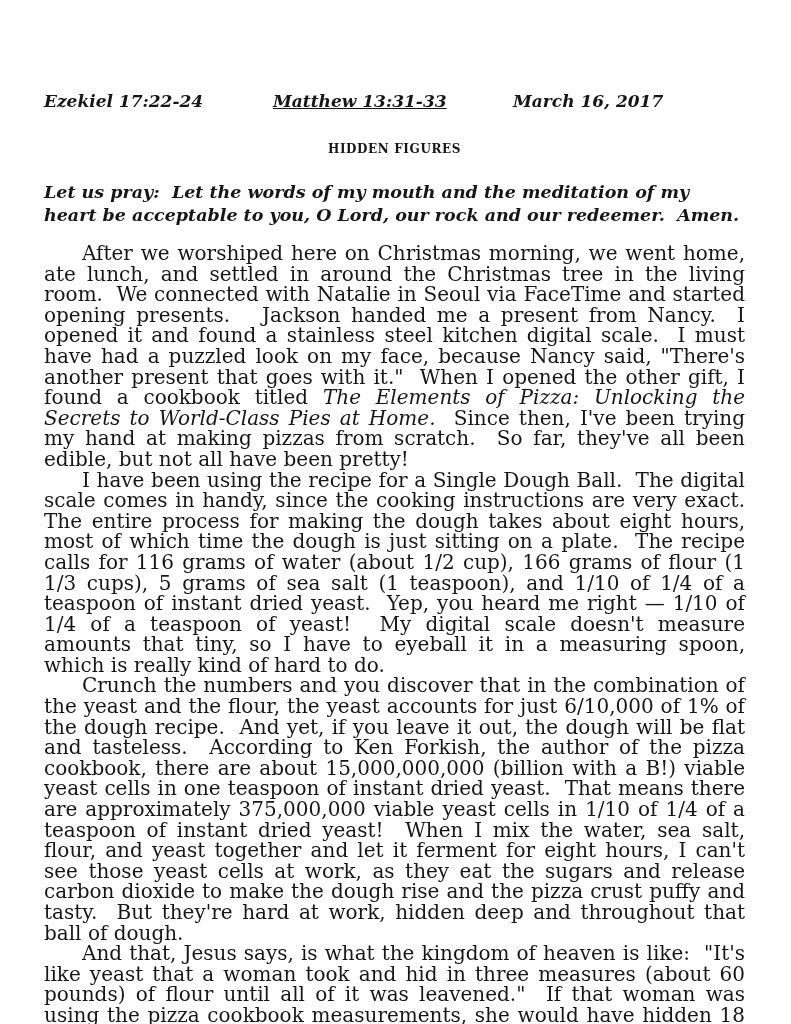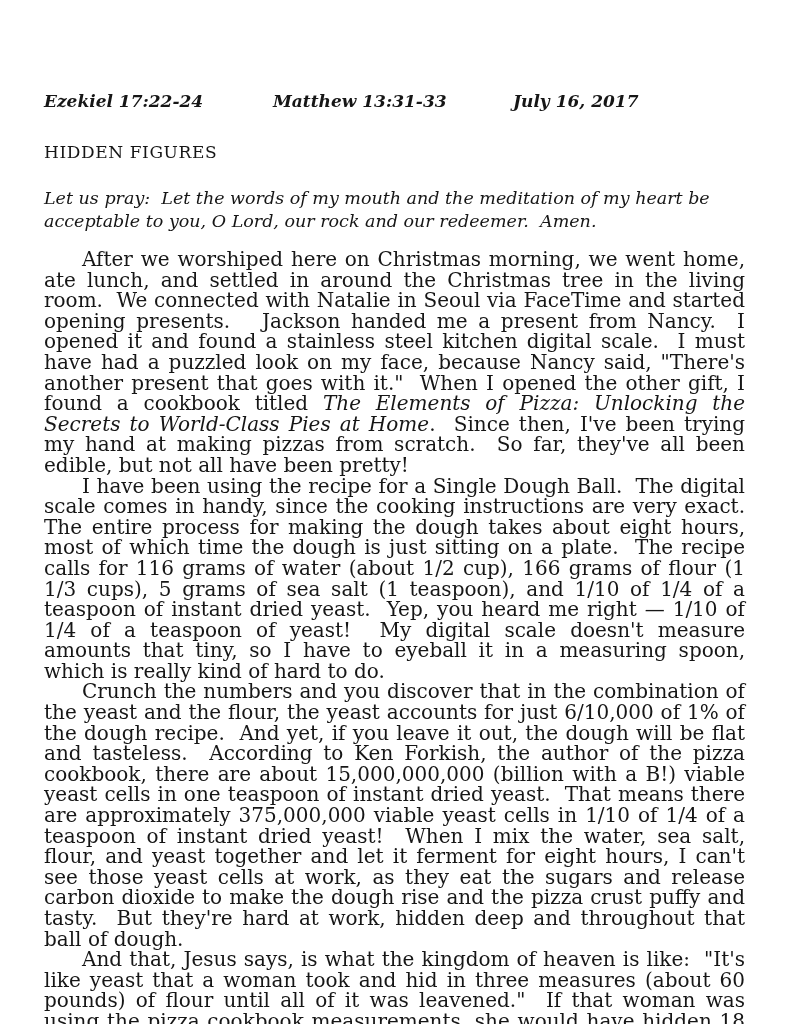--- a/index.html
+++ b/index.html
@@ -22,38 +22,38 @@
   .header-line {
     position: relative;
     height: 23px;
     font-weight: bold;
     font-style: italic;
     font-size: 17px;
     line-height: 23px;
     white-space: nowrap;
   }
   .href-1 { position: absolute; left: 0; }
-  .href-2 { position: absolute; left: 229px; }
+  .href-2 { position: absolute; left: 229px; text-decoration: underline; }
   .href-3 { position: absolute; left: 469px; }
   .byline {
     font-weight: bold;
     font-style: italic;
     font-size: 13.5px;
     line-height: 17px;
     margin-top: 1px;
   }
   .title {
-    text-align: left;
-    font-size: 17px;
-    font-weight: normal;
+    text-align: center;
+    font-size: 12px;
+    font-weight: bold;
     letter-spacing: 0.6px;
     margin: 29px 0 0 0;
   }
   .prayer {
-    font-weight: normal;
+    font-weight: bold;
     font-style: italic;
     font-size: 17.5px;
     line-height: 22.5px;
     margin: 25px 0 0 0;
     white-space: pre-wrap;
   }
   .sermon-body {
     margin-top: 17px;
     font-size: 20px;
     line-height: 20.6px;
@@ -66,21 +66,21 @@
   }
   .it { font-style: italic; }
 </style>
 </head>
 <body>
 
 <div class="page">
   <div class="header-line">
     <span class="href-1">Ezekiel 17:22-24</span>
     <span class="href-2">Matthew 13:31-33</span>
-    <span class="href-3">July 16, 2017</span>
+    <span class="href-3">March 16, 2017</span>
   </div>
   <h1 class="title">HIDDEN FIGURES</h1>
   <p class="prayer">Let us pray:  Let the words of my mouth and the meditation of my heart be acceptable to you, O Lord, our rock and our redeemer.  Amen.</p>
   <div class="sermon-body">
       <p><span>After we worshiped here on Christmas morning, we went home, ate lunch, and settled in around the Christmas tree in the living room.  We connected with Natalie in Seoul via FaceTime and started opening presents.   Jackson handed me a present from Nancy.  I opened it and found a stainless steel kitchen digital scale.  I must have had a puzzled look on my face, because Nancy said, "There's another present that goes with it."  When I opened the other gift, I found a cookbook titled </span><span class="it">The Elements of Pizza: Unlocking the Secrets to World-Class Pies at Home</span><span>.  Since then, I've been trying my hand at making pizzas from scratch.  So far, they've all been edible, but not all have been pretty!</span></p>
       <p><span>I have been using the recipe for a Single Dough Ball.  The digital scale comes in handy, since the cooking instructions are very exact.  The entire process for making the dough takes about eight hours, most of which time the dough is just sitting on a plate.  The recipe calls for 116 grams of water (about 1/2 cup), 166 grams of flour (1 1/3 cups), 5 grams of sea salt (1 teaspoon), and 1/10 of 1/4 of a teaspoon of instant dried yeast.  Yep, you heard me right — 1/10 of 1/4 of a teaspoon of yeast!  My digital scale doesn't measure amounts that tiny, so I have to eyeball it in a measuring spoon, which is really kind of hard to do.</span></p>
       <p><span>Crunch the numbers and you discover that in the combination of the yeast and the flour, the yeast accounts for just 6/10,000 of 1% of the dough recipe.  And yet, if you leave it out, the dough will be flat and tasteless.  According to Ken Forkish, the author of the pizza cookbook, there are about 15,000,000,000 (billion with a B!) viable yeast cells in one teaspoon of instant dried yeast.  That means there are approximately 375,000,000 viable yeast cells in 1/10 of 1/4 of a teaspoon of instant dried yeast!  When I mix the water, sea salt, flour, and yeast together and let it ferment for eight hours, I can't see those yeast cells at work, as they eat the sugars and release carbon dioxide to make the dough rise and the pizza crust puffy and tasty.  But they're hard at work, hidden deep and throughout that ball of dough.</span></p>
       <p><span>And that, Jesus says, is what the kingdom of heaven is like:  "It's like yeast that a woman took and hid in three measures (about 60 pounds) of flour until all of it was leavened."  If that woman was using the pizza cookbook measurements, she would have hidden 18 teaspoons of yeast in about 3,480 teaspoons of flour.  18 teaspoons is certainly a lot more than 1/10 of 1/4 of a teaspoon, but the minuscule proportion is about the same.  A tiny little bit of yeast helps make 100 loaves of bread.  In addition to that, you can't see it happening, hidden as it is inside the dough ball — but that doesn't mean there's not a lot going on!</span></p>
     </div>
 </div>

